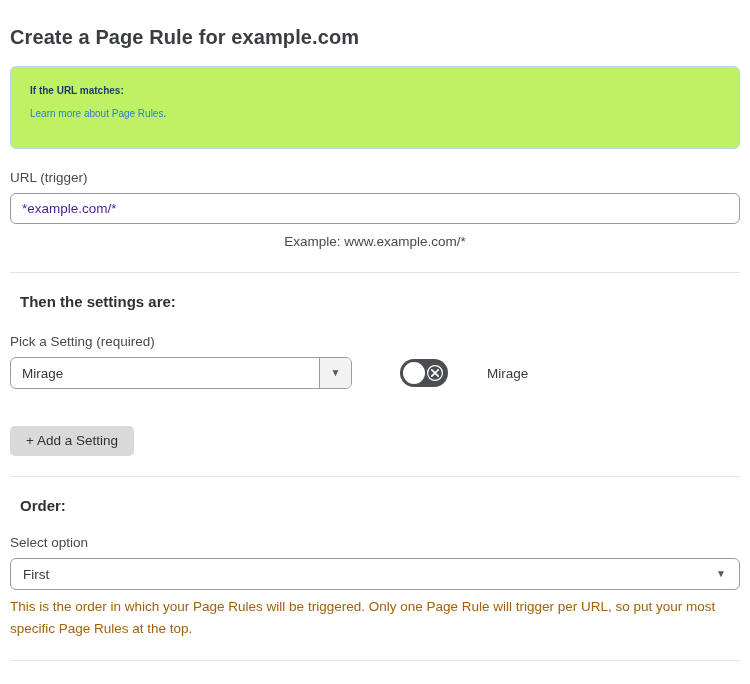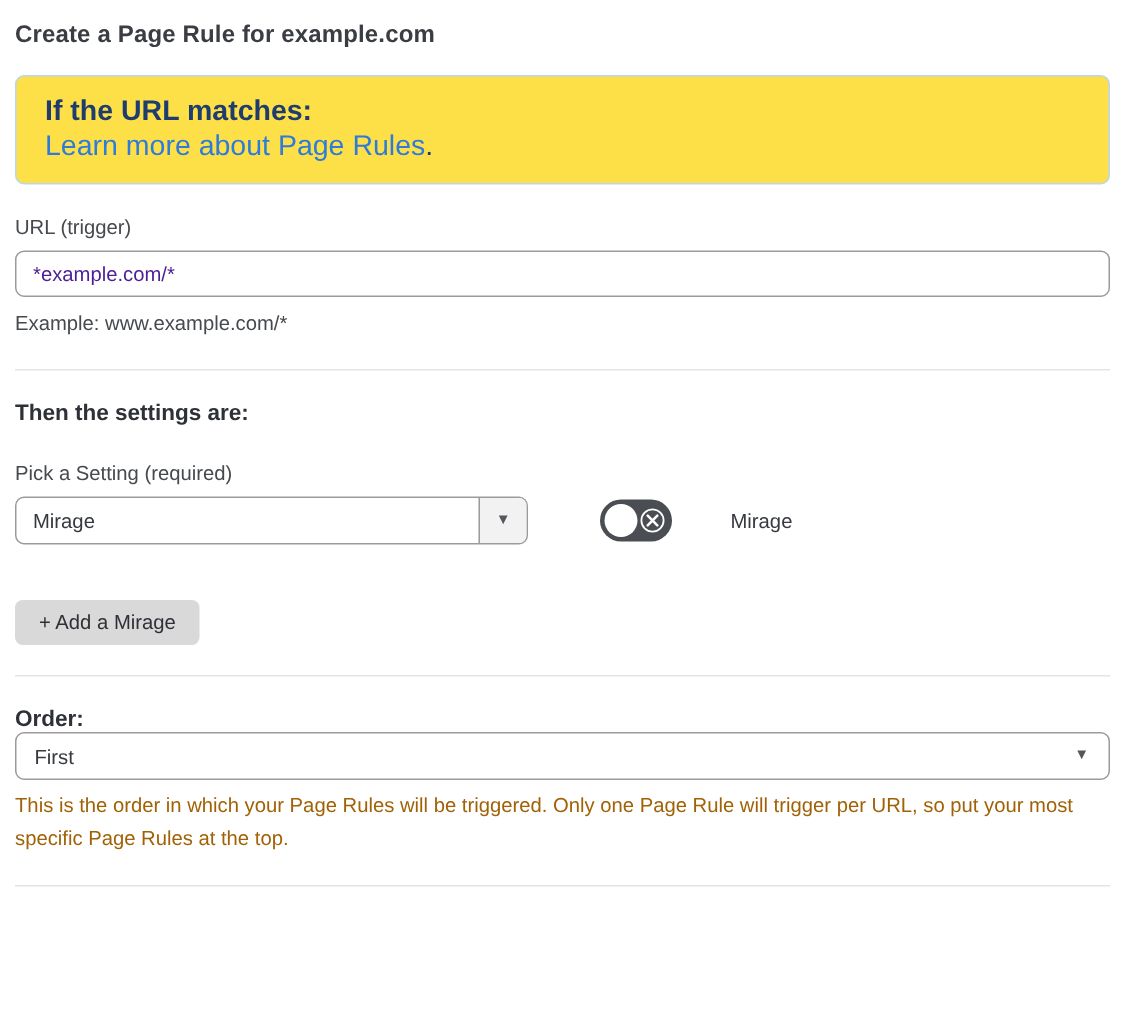--- a/index.html
+++ b/index.html
@@ -8,34 +8,34 @@
     width: 750px;
     height: 684px;
     background: #ffffff;
     font-family: "Liberation Sans", sans-serif;
     color: #36393f;
     overflow: hidden;
   }
   .container { padding: 6px 10px 0; }
 
   .page-title {
-    font-size: 16px;
+    font-size: 20px;
     font-weight: 700;
     color: #3a3d42;
-    margin: 9px 0 17px;
+    margin: 20px 0 17px;
     letter-spacing: 0.1px;
   }
 
   .info-box {
-    background: #fde047;
+    background: #bef264;
     border: 1px solid #b9d5f5;
     border-radius: 6px;
-    padding: 12px 19px 13px;
+    padding: 12px 19px 23px;
     color: #1e3c6e;
-    font-size: 19px;
+    font-size: 10px;
     line-height: 23px;
   }
   .info-heading { font-weight: 700; }
   .info-body { max-width: 700px; }
   .info-link {
     color: #2f7bd9;
     cursor: pointer;
   }
 
   .field-label {
@@ -53,33 +53,34 @@
     color: #4c1d95;
     font-family: "Liberation Sans", sans-serif;
     outline: none;
     background: #fff;
   }
   .helper-text {
     font-size: 13.5px;
     color: #46494e;
     margin-top: 7px;
     line-height: 21px;
+    text-align: center;
   }
 
   .divider {
     border: none;
     border-top: 1px solid #e4e4e4;
     margin: 20px 0;
   }
 
   .section-heading {
     font-size: 15px;
     font-weight: 700;
     color: #2e3136;
-    margin: 0;
+    margin: 10px;
   }
   .mb24 { margin-bottom: 24px; }
 
   .setting-row { display: flex; align-items: center; gap: 28px; }
 
   .select-group {
     display: flex;
     width: 342px;
     height: 32px;
     border: 1px solid #9b9b9b;
@@ -226,26 +227,27 @@
         <svg width="18" height="18" viewBox="0 0 18 18">
           <circle cx="9" cy="9" r="7.4" fill="none" stroke="#ffffff" stroke-width="1.2"></circle>
           <line x1="5.8" y1="5.8" x2="12.2" y2="12.2" stroke="#ffffff" stroke-width="1.7" stroke-linecap="round"></line>
           <line x1="12.2" y1="5.8" x2="5.8" y2="12.2" stroke="#ffffff" stroke-width="1.7" stroke-linecap="round"></line>
         </svg>
       </span>
     </div>
     <span class="toggle-label">Mirage</span>
   </div>
 
-  <button class="btn btn-gray add-setting-btn">+ Add a Mirage</button>
+  <button class="btn btn-gray add-setting-btn">+ Add a Setting</button>
 
   <hr class="divider">
 
   <h2 class="section-heading">Order:</h2>
 
+  <div class="field-label">Select option</div>
 
   <div class="full-select">
     <span>First</span>
     <span class="caret-glyph">▼</span>
   </div>
 
   <div class="order-help">This is the order in which your Page Rules will be triggered. Only one Page Rule will trigger per URL, so put your most specific Page Rules at the top.</div>
 
   <hr class="divider">
 

